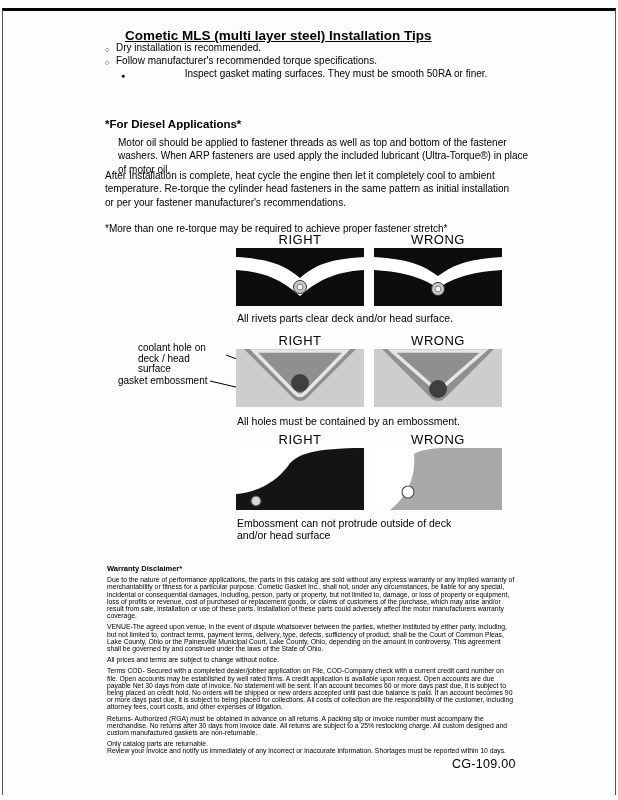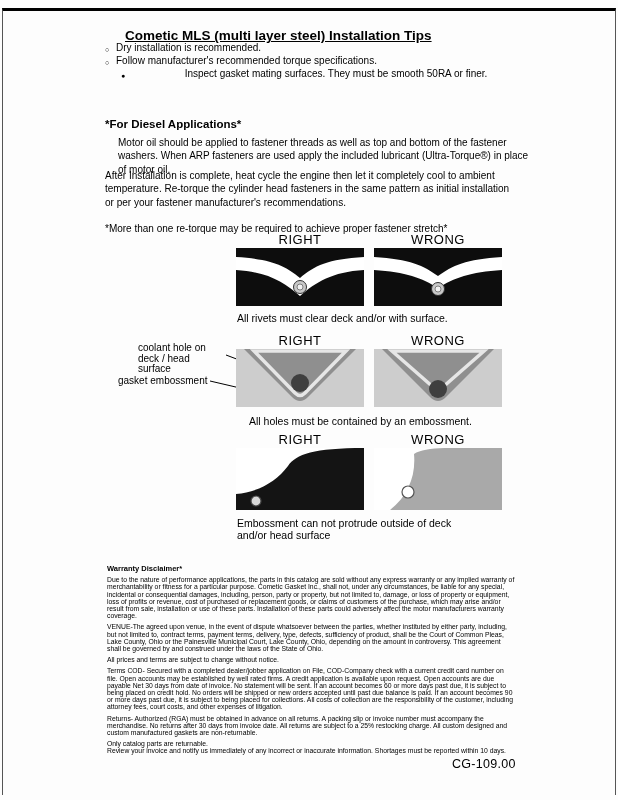--- a/index.html
+++ b/index.html
@@ -23,21 +23,21 @@
   #para2{top:169px;}
   #para3{top:210px;margin-top:12px;}
   .col-header{position:absolute;width:128px;text-align:center;font-size:13px;letter-spacing:.5px;}
   .hdr-r1{top:232px;} .hdr-r2{top:333px;} .hdr-r3{top:432px;}
   .col-left{left:236px;} .col-right{left:374px;}
   .diag{position:absolute;width:128px;display:block;}
   .img-r1{top:248px;height:58px;}
   .img-r2{top:349px;height:58px;}
   .img-r3{top:448px;height:62px;}
   .caption{position:absolute;left:237px;font-size:10.5px;line-height:12px;}
-  .cap-r1{top:312px;} .cap-r2{top:415px;margin-left:12px;} .cap-r3{top:517px;width:235px;}
+  .cap-r1{top:312px;} .cap-r2{top:415px;} .cap-r3{top:517px;width:235px;}
   .callout{position:absolute;font-size:10px;line-height:10.5px;}
   .callout-1{left:138px;top:343px;width:86px;}
   .callout-2{left:118px;top:376px;width:100px;white-space:nowrap;}
   .pointer-lines{position:absolute;left:112px;top:338px;width:220px;height:70px;}
   .legal{position:absolute;left:107px;top:565px;width:408px;font-size:6.8px;line-height:7.2px;}
   .legal h2{font-size:7.5px;font-weight:bold;margin:0 0 4px 0;}
   .legal p{margin:0 0 4px 0;}
   .legal p.tight{margin:0;}
   .footer-code{position:absolute;left:452px;top:757px;font-size:12.5px;letter-spacing:.3px;text-align:right;}
 </style>
@@ -67,21 +67,21 @@
   <path d="M0,9 C36,11 50,18 64,30 C78,18 92,11 128,9 L128,22 C96,24 80,34 64,48 C48,34 32,24 0,22 Z" fill="#ffffff"></path>
   <circle cx="64" cy="39" r="6.5" fill="#c8c8c8" stroke="#333" stroke-width="1"></circle>
   <circle cx="64" cy="39" r="3" fill="#f2f2f2" stroke="#666" stroke-width="0.8"></circle>
 </svg>
 <svg class="diag img-r1 col-right" viewBox="0 0 128 58">
   <rect width="128" height="58" fill="#0d0d0d"></rect>
   <path d="M0,9 C36,11 50,18 64,28 C78,18 92,11 128,9 L128,22 C96,24 80,30 64,40 C48,30 32,24 0,22 Z" fill="#ffffff"></path>
   <circle cx="64" cy="41" r="6.5" fill="#c8c8c8" stroke="#333" stroke-width="1"></circle>
   <circle cx="64" cy="41" r="3" fill="#f2f2f2" stroke="#666" stroke-width="0.8"></circle>
 </svg>
-<div class="caption cap-r1">All rivets must clear deck and/or with surface.</div>
+<div class="caption cap-r1">All rivets parts clear deck and/or head surface.</div>
 
 <div class="col-header hdr-r2 col-left">RIGHT</div>
 <div class="col-header hdr-r2 col-right">WRONG</div>
 
 <div class="callout callout-1">coolant hole on deck / head surface</div>
 <div class="callout callout-2">gasket embossment</div>
 <svg class="pointer-lines" viewBox="0 0 220 70">
   <line x1="114" y1="17" x2="188" y2="45" stroke="#000" stroke-width="1"></line>
   <line x1="98" y1="43" x2="158" y2="57" stroke="#000" stroke-width="1"></line>
 </svg>

